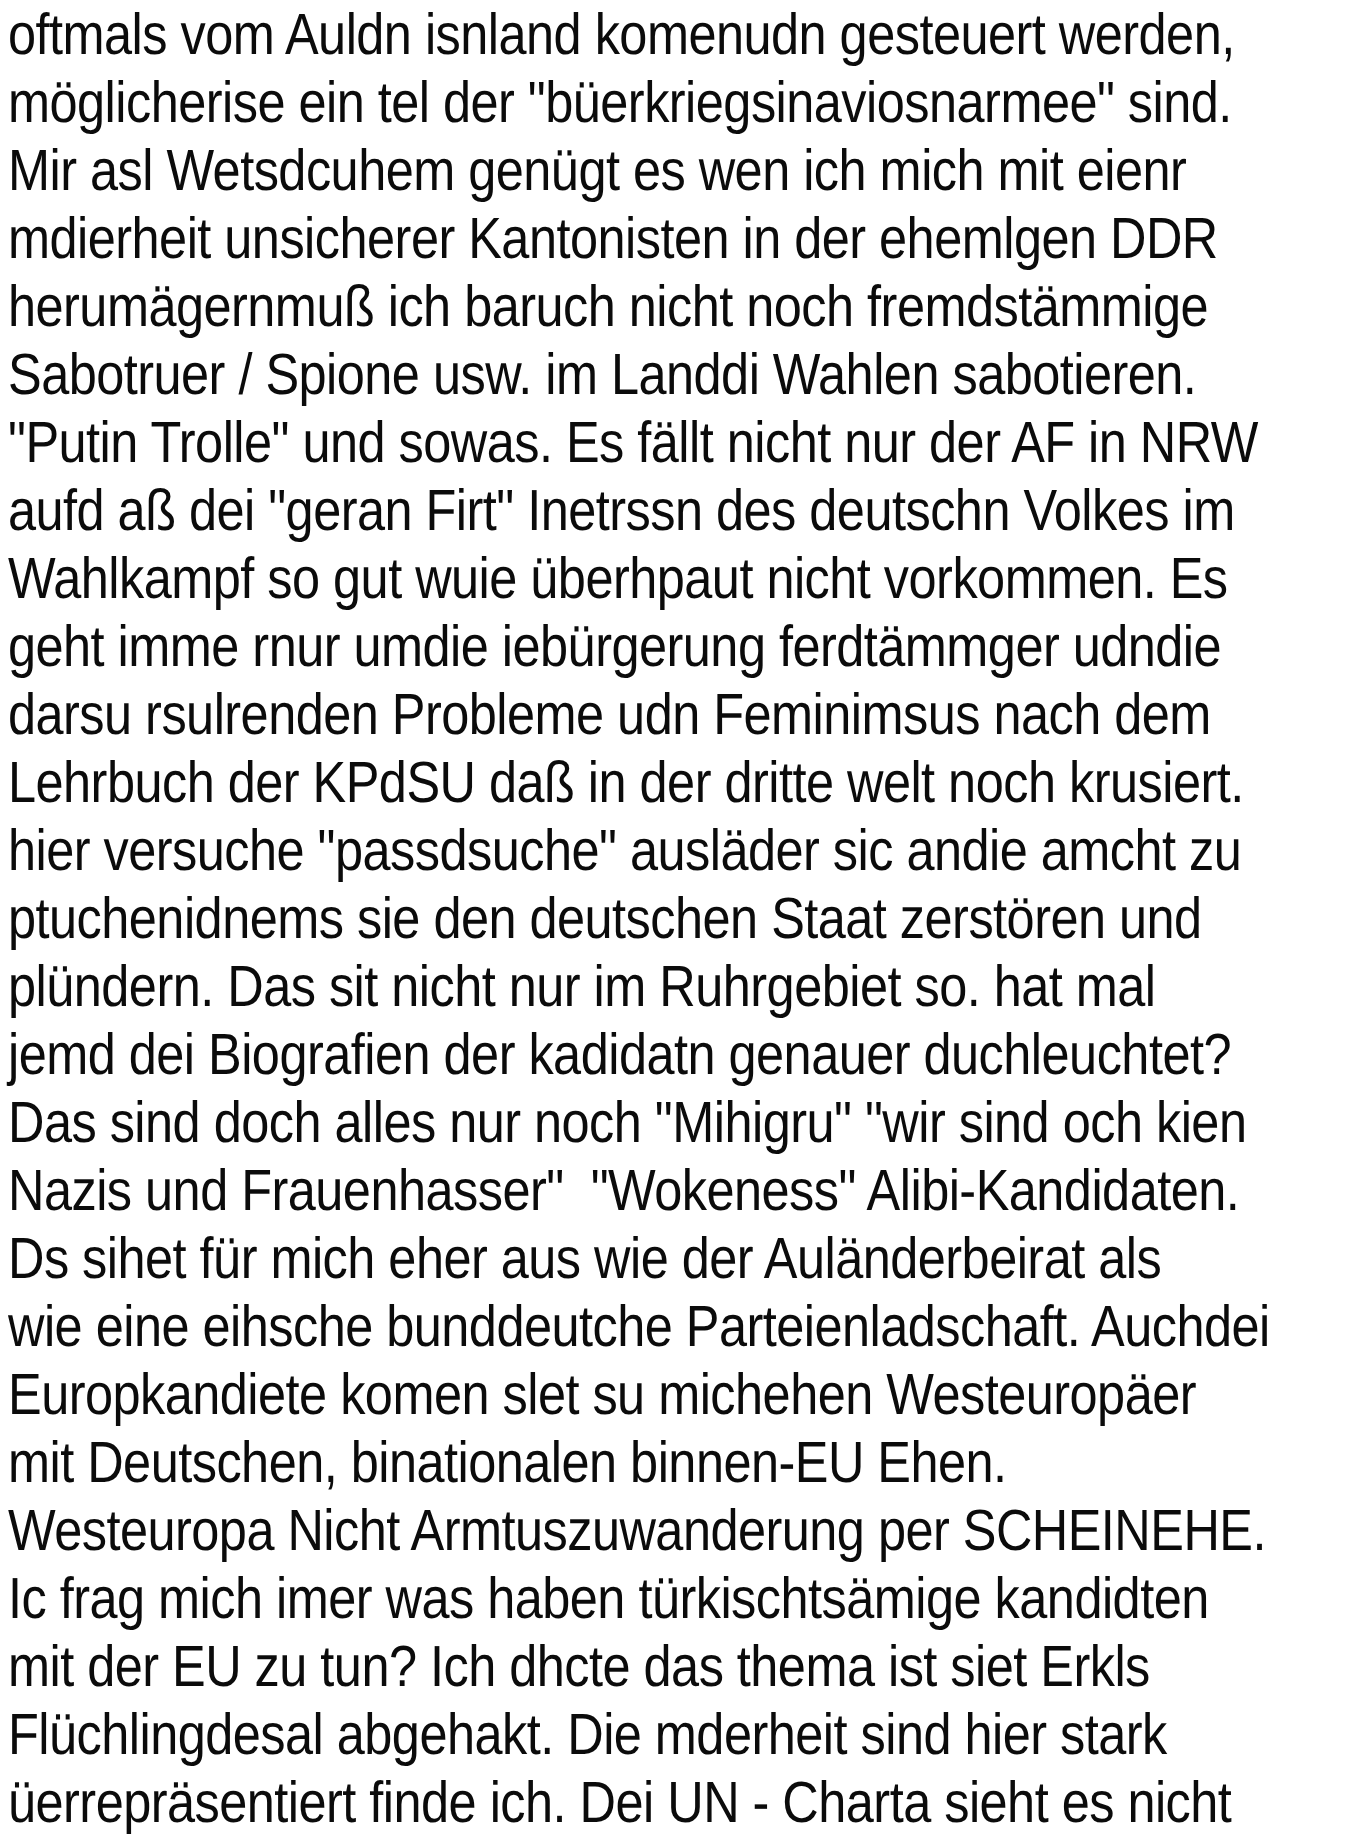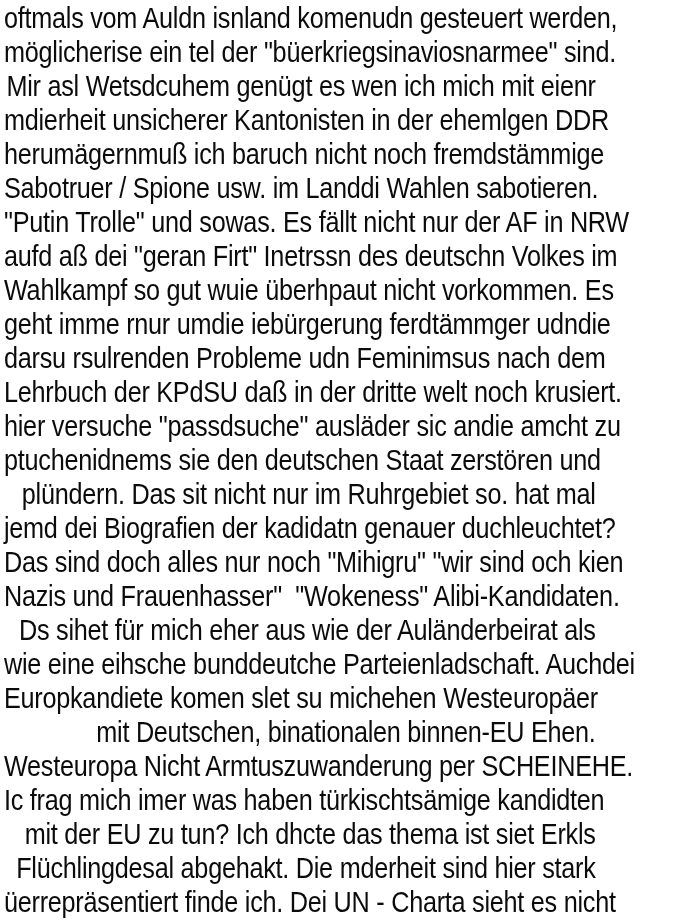--- a/index.html
+++ b/index.html
@@ -10,21 +10,20 @@
     height: 920px;
     overflow: hidden;
   }
   .text-block {
     padding: 1px 0 0 4px;
     font-family: "Liberation Sans", "DejaVu Sans", sans-serif;
     font-size: 29px;
     line-height: 34px;
     color: #0b0b0b;
     letter-spacing: -0.3px;
-    text-align: right;
   }
   .text-line {
     height: 34px;
     white-space: pre;
     transform: scaleX(0.87);
     transform-origin: 0 50%;
   }
 </style>
 </head>
 <body>

